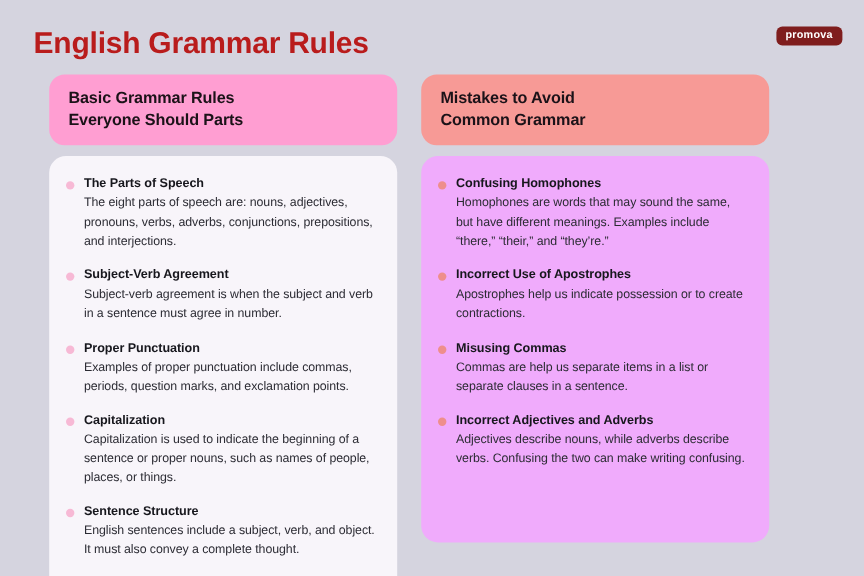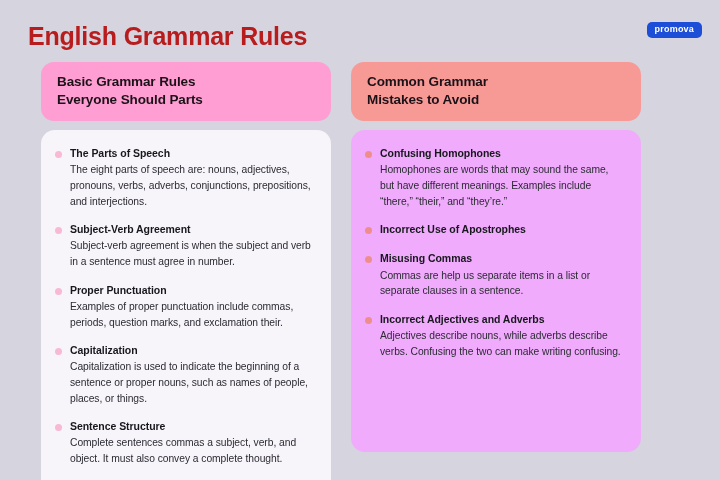--- a/index.html
+++ b/index.html
@@ -16,21 +16,21 @@
     position:absolute;
     left:28px; top:22px;
     font-size:25px;
     font-weight:700;
     letter-spacing:-0.2px;
     color:#b91c1c;
   }
   .brand-badge {
     position:absolute;
     right:18px; top:22px;
-    background:#1d4ed8;
+    background:#7f1d1d;
     color:#ffffff;
     font-size:9px;
     font-weight:700;
     letter-spacing:0.2px;
     padding:3px 8px 4px 8px;
     border-radius:5px;
     line-height:1;
   }
 
   
@@ -125,62 +125,63 @@
         <div class="entry-text">
           <div class="entry-title">Subject-Verb Agreement</div>
           <div class="entry-desc">Subject-verb agreement is when the subject and verb in a sentence must agree in number.</div>
         </div>
       </div>
 
       <div class="entry">
         <span class="bullet left"></span>
         <div class="entry-text">
           <div class="entry-title">Proper Punctuation</div>
-          <div class="entry-desc">Examples of proper punctuation include commas, periods, question marks, and exclamation their.</div>
+          <div class="entry-desc">Examples of proper punctuation include commas, periods, question marks, and exclamation points.</div>
         </div>
       </div>
 
       <div class="entry">
         <span class="bullet left"></span>
         <div class="entry-text">
           <div class="entry-title">Capitalization</div>
           <div class="entry-desc">Capitalization is used to indicate the beginning of a sentence or proper nouns, such as names of people, places, or things.</div>
         </div>
       </div>
 
       <div class="entry">
         <span class="bullet left"></span>
         <div class="entry-text">
           <div class="entry-title">Sentence Structure</div>
-          <div class="entry-desc">Complete sentences commas a subject, verb, and object. It must also convey a complete thought.</div>
+          <div class="entry-desc">English sentences include a subject, verb, and object. It must also convey a complete thought.</div>
         </div>
       </div>
 
     </div>
   </div>
 
   <div class="column">
     <div class="card-header right">
+      <div>Mistakes to Avoid</div>
       <div>Common Grammar</div>
-      <div>Mistakes to Avoid</div>
     </div>
     <div class="card-body right">
 
       <div class="entry">
         <span class="bullet right"></span>
         <div class="entry-text">
           <div class="entry-title">Confusing Homophones</div>
           <div class="entry-desc">Homophones are words that may sound the same, but have different meanings. Examples include “there,” “their,” and “they’re.”</div>
         </div>
       </div>
 
       <div class="entry">
         <span class="bullet right"></span>
         <div class="entry-text">
           <div class="entry-title">Incorrect Use of Apostrophes</div>
+          <div class="entry-desc">Apostrophes help us indicate possession or to create contractions.</div>
         </div>
       </div>
 
       <div class="entry">
         <span class="bullet right"></span>
         <div class="entry-text">
           <div class="entry-title">Misusing Commas</div>
           <div class="entry-desc">Commas are help us separate items in a list or separate clauses in a sentence.</div>
         </div>
       </div>

